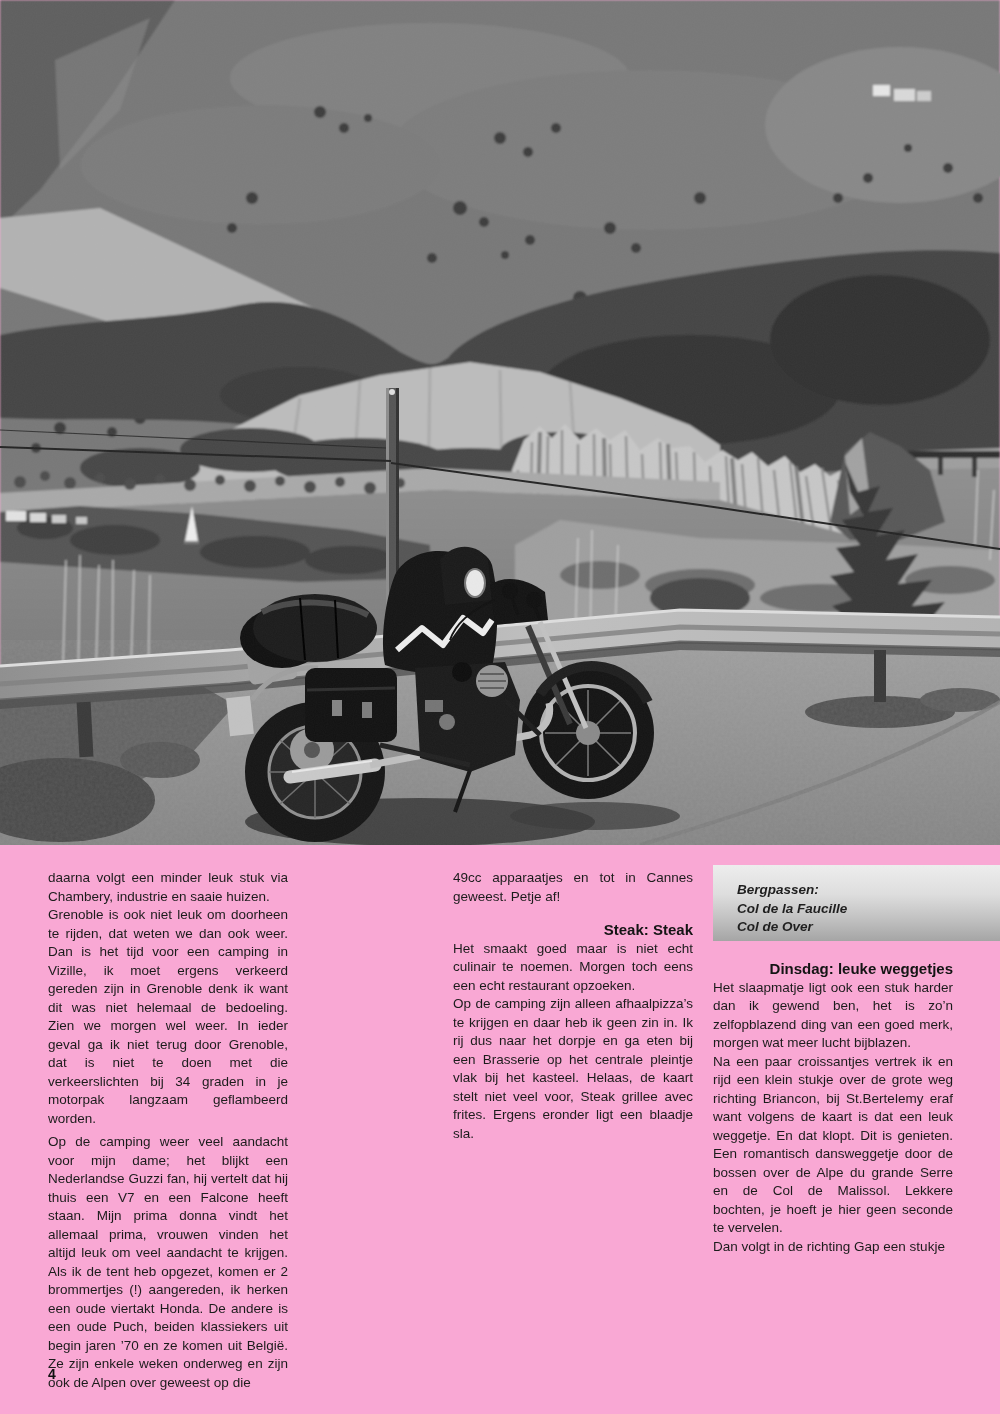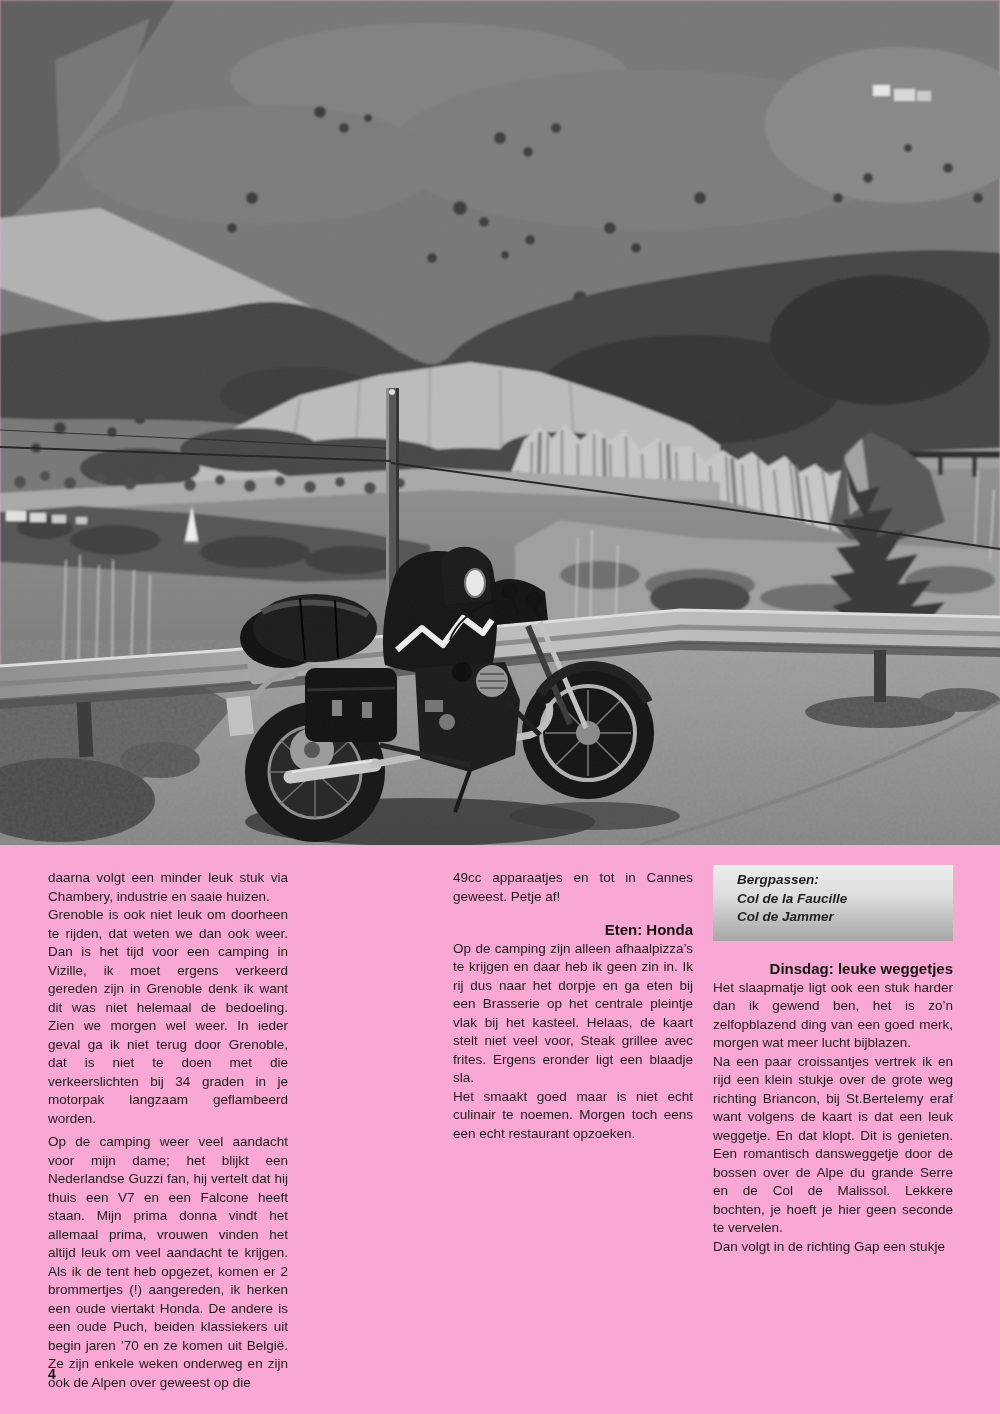--- a/index.html
+++ b/index.html
@@ -9,21 +9,21 @@
   .col{position:absolute;top:869px;width:240px;font-size:13.5px;line-height:18.5px;
        text-align:justify;color:#1c1c1c;}
   .col p{margin:0;padding:0;}
   .col p.gap{margin-top:5px;}
   #col1{left:48px;}
   #col2{left:453px;}
   #col3{left:713px;top:865px;}
   .head{font-size:15px;line-height:18.5px;font-weight:bold;margin:0;text-align:right;color:#141414;}
   #col2 .head{margin-top:15px;}
   #col3 .head{margin-top:19px;}
-  .graybox{width:240px;height:76px;box-sizing:border-box;padding:6px 10px 0 24px;
+  .graybox{width:288px;height:76px;box-sizing:border-box;padding:16px 10px 0 24px;
            background:linear-gradient(180deg,#ededed 0%,#dedede 38%,#c2c2c2 70%,#a5a5a5 100%);
            font-size:13.5px;line-height:18.5px;font-weight:bold;font-style:italic;
            text-align:left;color:#1f1f1f;}
   .pageno{position:absolute;left:48px;top:1366px;font-size:14px;font-weight:bold;color:#111;}
 </style>
 </head>
 <body>
 
 <div class="page">
 
@@ -365,30 +365,30 @@
   </svg>
 
   <div class="col" id="col1">
     <p>daarna volgt een minder leuk stuk via Chambery, industrie en saaie huizen.</p>
     <p>Grenoble is ook niet leuk om doorheen te rijden, dat weten we dan ook weer. Dan is het tijd voor een camping in Vizille, ik moet ergens verkeerd gereden zijn in Grenoble denk ik want dit was niet helemaal de bedoeling. Zien we morgen wel weer. In ieder geval ga ik niet terug door Grenoble, dat is niet te doen met die verkeerslichten bij 34 graden in je motorpak langzaam geflambeerd worden.</p>
     <p class="gap">Op de camping weer veel aandacht voor mijn dame; het blijkt een Nederlandse Guzzi fan, hij vertelt dat hij thuis een V7 en een Falcone heeft staan. Mijn prima donna vindt het allemaal prima, vrouwen vinden het altijd leuk om veel aandacht te krijgen. Als ik de tent heb opgezet, komen er 2 brommertjes (!) aangereden, ik herken een oude viertakt Honda. De andere is een oude Puch, beiden klassiekers uit begin jaren ’70 en ze komen uit België. Ze zijn enkele weken onderweg en zijn ook de Alpen over geweest op die</p>
   </div>
 
   <div class="col" id="col2">
     <p>49cc apparaatjes en tot in Cannes geweest. Petje af!</p>
-    <p class="head">Eten: Honda</p>
+    <p class="head">Steak: Steak</p>
+    <p>Het smaakt goed maar is niet echt culinair te noemen. Morgen toch eens een echt restaurant opzoeken.</p>
     <p>Op de camping zijn alleen afhaalpizza’s te krijgen en daar heb ik geen zin in. Ik rij dus naar het dorpje en ga eten bij een Brasserie op het centrale pleintje vlak bij het kasteel. Helaas, de kaart stelt niet veel voor, Steak grillee avec frites. Ergens eronder ligt een blaadje sla.</p>
-    <p>Het smaakt goed maar is niet echt culinair te noemen. Morgen toch eens een echt restaurant opzoeken.</p>
   </div>
 
   <div class="col" id="col3">
     <div class="graybox">
       <div>Bergpassen:</div>
       <div>Col de la Faucille</div>
-      <div>Col de Jammer</div>
+      <div>Col de Over</div>
     </div>
     <p class="head">Dinsdag: leuke weggetjes</p>
     <p>Het slaapmatje ligt ook een stuk harder dan ik gewend ben, het is zo’n zelfopblazend ding van een goed merk, morgen wat meer lucht bijblazen.</p>
     <p>Na een paar croissantjes vertrek ik en rijd een klein stukje over de grote weg richting Briancon, bij St.Bertelemy eraf want volgens de kaart is dat een leuk weggetje. En dat klopt. Dit is genieten. Een romantisch dansweggetje door de bossen over de Alpe du grande Serre en de Col de Malissol. Lekkere bochten, je hoeft je hier geen seconde te vervelen.</p>
     <p>Dan volgt in de richting Gap een stukje</p>
   </div>
 
   <div class="pageno">4</div>
 </div>
 

